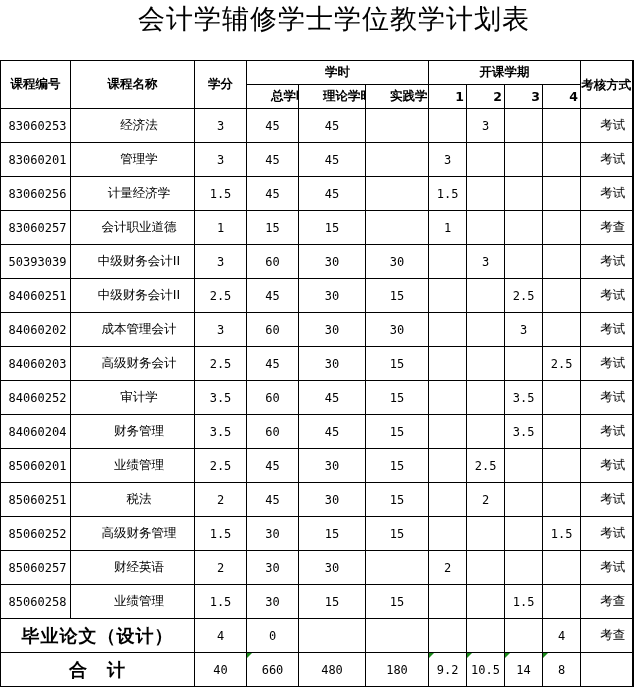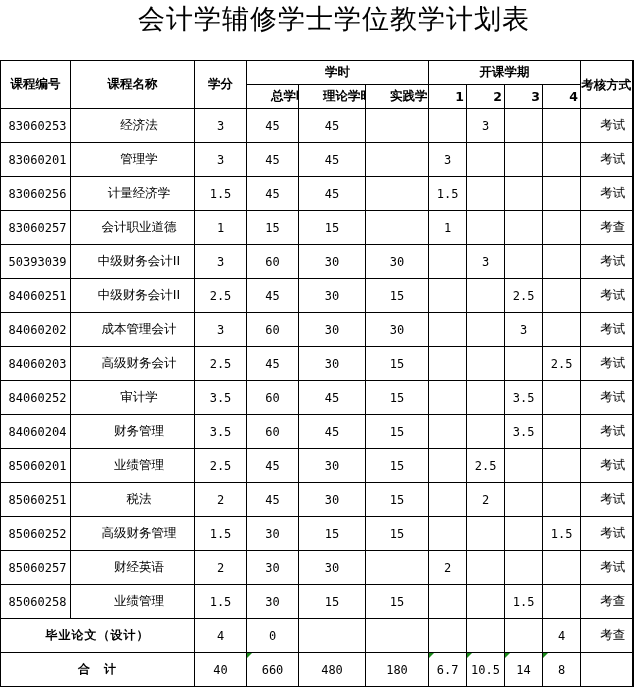--- a/index.html
+++ b/index.html
@@ -13,21 +13,21 @@
   td, th { border:1px solid #000; padding:0; text-align:center; vertical-align:middle;
            font-size:12px; font-family:"DejaVu Sans Mono","Liberation Mono", monospace;
            overflow:hidden; white-space:nowrap; }
   th { font-family:"DejaVu Sans","Liberation Sans", sans-serif; font-weight:bold; font-size:12.5px; }
   table { border-top:1px solid #15803d; border-right:2px solid #000; }
   tr.h1 th { height:23px; }
   tr.h2 th { height:23px;padding-left:24px; }
   tr.row td { height:33px; }
   td.code { text-align:center; padding-left:4px; font-size:12px; }
   td.name, td.exam { font-family:"DejaVu Sans","Liberation Sans", sans-serif; font-size:12.5px;padding-left:13px; }
-  td.bold { font-family:"DejaVu Sans","Liberation Sans", sans-serif; font-weight:bold; font-size:12px; letter-spacing:1px; }
+  td.bold { font-family:"DejaVu Sans","Liberation Sans", sans-serif; font-weight:bold; font-size:18px; letter-spacing:1px; }
   td.flag { position:relative;margin-left:22px; }
   td.flag::before { content:""; position:absolute; left:0; top:0; width:0; height:0;
                     border-top:5px solid #1a8a1a; border-right:5px solid transparent; }
   th.wrap { white-space:normal; line-height:15px; }
 </style>
 </head>
 <body>
 
 <div class="title">会计学辅修学士学位教学计划表</div>
 
@@ -286,20 +286,20 @@
     <td></td>
     <td>4</td>
     <td class="exam">考查</td>
   </tr>
       <tr class="row">
     <td colspan="2" class="bold">合　计</td>
     <td>40</td>
     <td class="flag">660</td>
     <td>480</td>
     <td>180</td>
-    <td class="flag">6.7</td>
+    <td class="flag">9.2</td>
     <td class="flag">10.5</td>
     <td class="flag">14</td>
     <td class="flag">8</td>
     <td class="exam"></td>
   </tr>
     </tbody>
 </table>
 
 </body></html>

